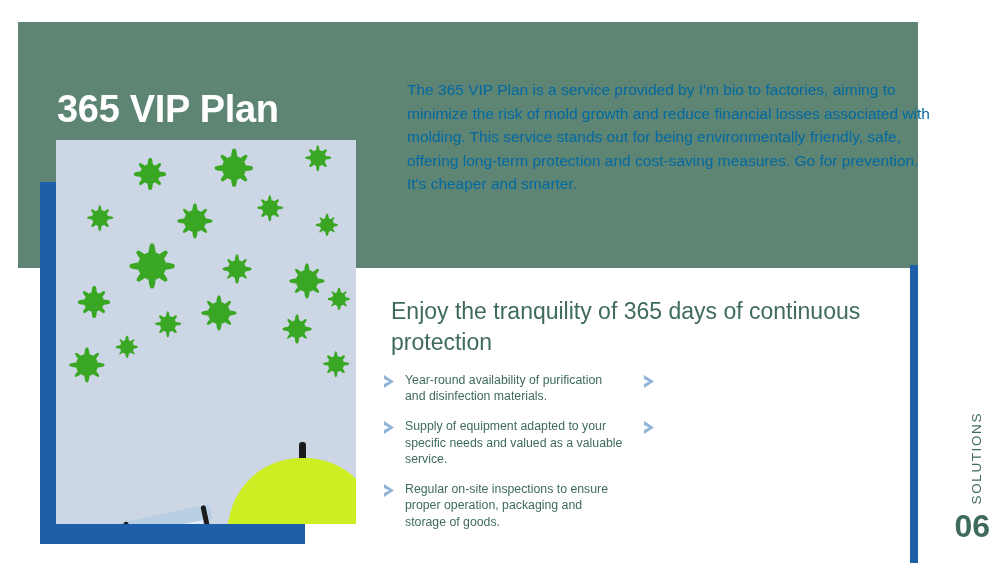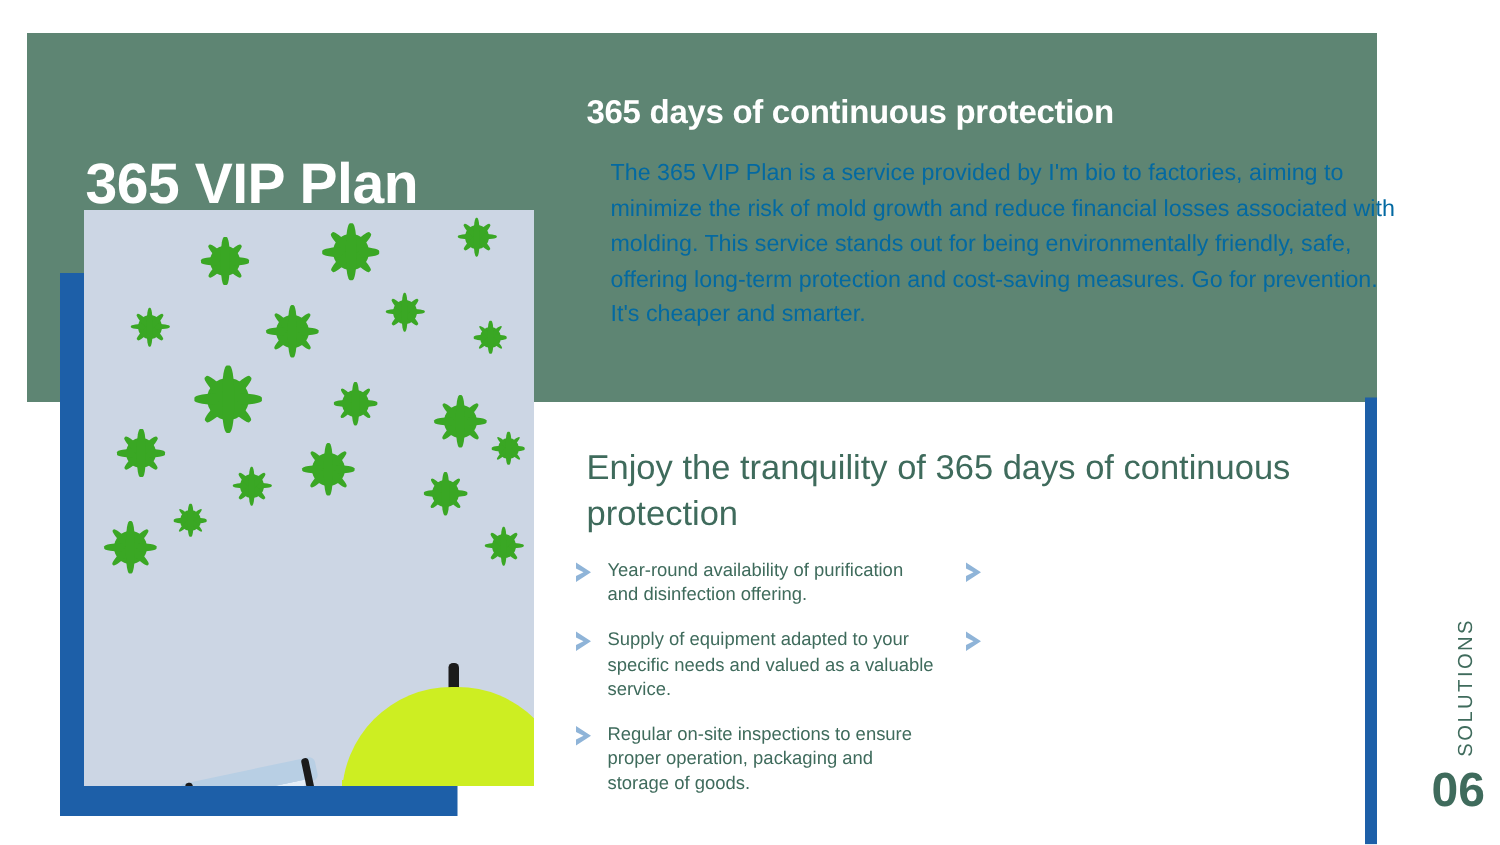--- a/index.html
+++ b/index.html
@@ -175,21 +175,21 @@
     background: #1b1b1b;
     border-radius: 3px;
   }
   .hg-line.l1 { left: 4px; top: 0; }
   .hg-line.l2 { right: 4px; top: 0; }
 
   
   .slide-title {
     position: absolute;
     left: 57px;
-    top: 102px;
+    top: 88px;
     font-size: 38px;
     font-weight: bold;
     color: #ffffff;
     letter-spacing: -0.3px;
     text-align: center;
   }
   .head-block {
     position: absolute;
     left: 391px;
     top: 62px;
@@ -366,34 +366,33 @@
         <i style="left:58px;"></i>
         <i style="left:87px;"></i>
         <i style="left:116px;"></i>
     </div>
 
   </div>
 
   <div class="slide-title">365 VIP Plan</div>
 
   <div class="head-block">
-    <p class="head-title">365 days of continuous protection</p>
     <p class="head-body">The 365 VIP Plan is a service provided by I'm bio to factories, aiming to minimize the risk of mold growth and reduce financial losses associated with molding. This service stands out for being environmentally friendly, safe, offering long-term protection and cost-saving measures. Go for prevention. It's cheaper and smarter.</p>
   </div>
 
   <div class="sub-head">Enjoy the tranquility of 365 days of continuous protection</div>
 
   <div class="features">
     <div class="feature">
       <span class="chev">
         <svg viewBox="0 0 13 15" width="13" height="15">
             <path d="M1 1 L11 7.5 L1 14 L1 10 L6 7.5 L1 5 Z" fill="#8fb4d8"></path>
           </svg>
       </span>
-      <span class="feature-text">Year-round availability of purification and disinfection offering.</span>
+      <span class="feature-text">Year-round availability of purification and disinfection materials.</span>
     </div>
     <div class="feature">
       <span class="chev">
         <svg viewBox="0 0 13 15" width="13" height="15">
             <path d="M1 1 L11 7.5 L1 14 L1 10 L6 7.5 L1 5 Z" fill="#8fb4d8"></path>
           </svg>
       </span>
     </div>
     <div class="feature">
       <span class="chev">

